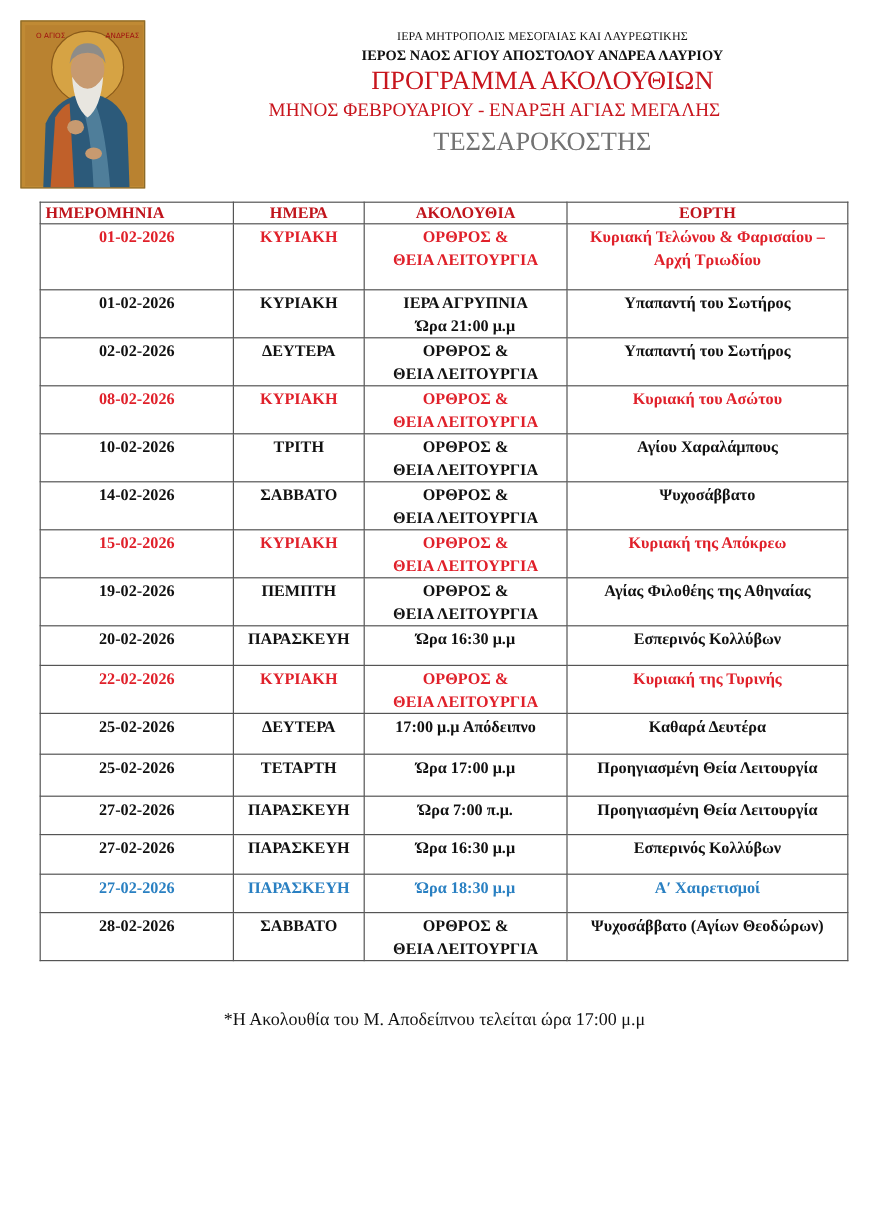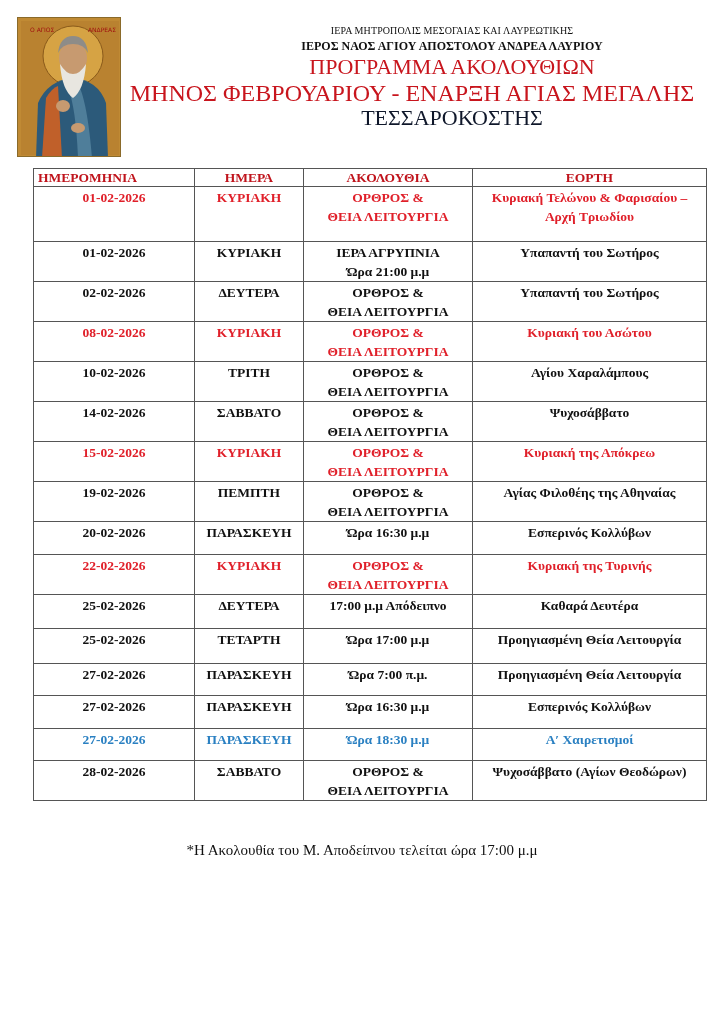--- a/index.html
+++ b/index.html
@@ -2,22 +2,22 @@
 <html><head>
 <meta charset="utf-8">
 <style>
   html,body{margin:0;padding:0;background:#fff;}
   body{width:724px;height:1024px;position:relative;overflow:hidden;font-family:"Liberation Serif","DejaVu Serif",serif;color:#111;}
   .icon-box{position:absolute;left:17px;top:17px;width:104px;height:140px;border:1px solid #8a6a2a;box-sizing:border-box;overflow:hidden;background:#b8862e;}
   .hdr{position:absolute;left:180px;width:544px;text-align:center;}
   .h1{top:25px;font-size:10px;letter-spacing:0.1px;}
   .h2{top:39px;font-size:12px;font-weight:bold;}
   .t1{top:54px;font-size:22px;color:#c8151d;line-height:26px;}
-  .t2{top:80px;left:100px;width:624px;font-size:24px;color:#c8151d;line-height:26px;}
-  .t3{top:105px;font-size:22px;color:#0f172a;line-height:26px;}
+  .t2{top:80px;left:100px;width:624px;font-size:16px;color:#c8151d;line-height:26px;}
+  .t3{top:105px;font-size:22px;color:#737373;line-height:26px;}
   table{position:absolute;left:33px;top:168px;width:674px;border-collapse:collapse;font-size:13.5px;font-weight:bold;border-radius:26px;}
   td,th{border:1px solid #555;text-align:center;vertical-align:top;padding:1px 2px 0 2px;line-height:19px;}
   th{color:#c0141c;font-weight:bold;font-size:13.5px;line-height:15px;padding:1px 2px;}
   th.c0{text-align:left;padding-left:4px;}
   .red td{color:#e0202a;}
   .blue td{color:#2a80c2;}
   .c0{width:154px;}.c1{width:104px;}.c2{width:164px;}
   .foot{position:absolute;left:0;width:724px;top:842px;text-align:center;font-size:15px;font-weight:normal;}
 </style>
 </head>

